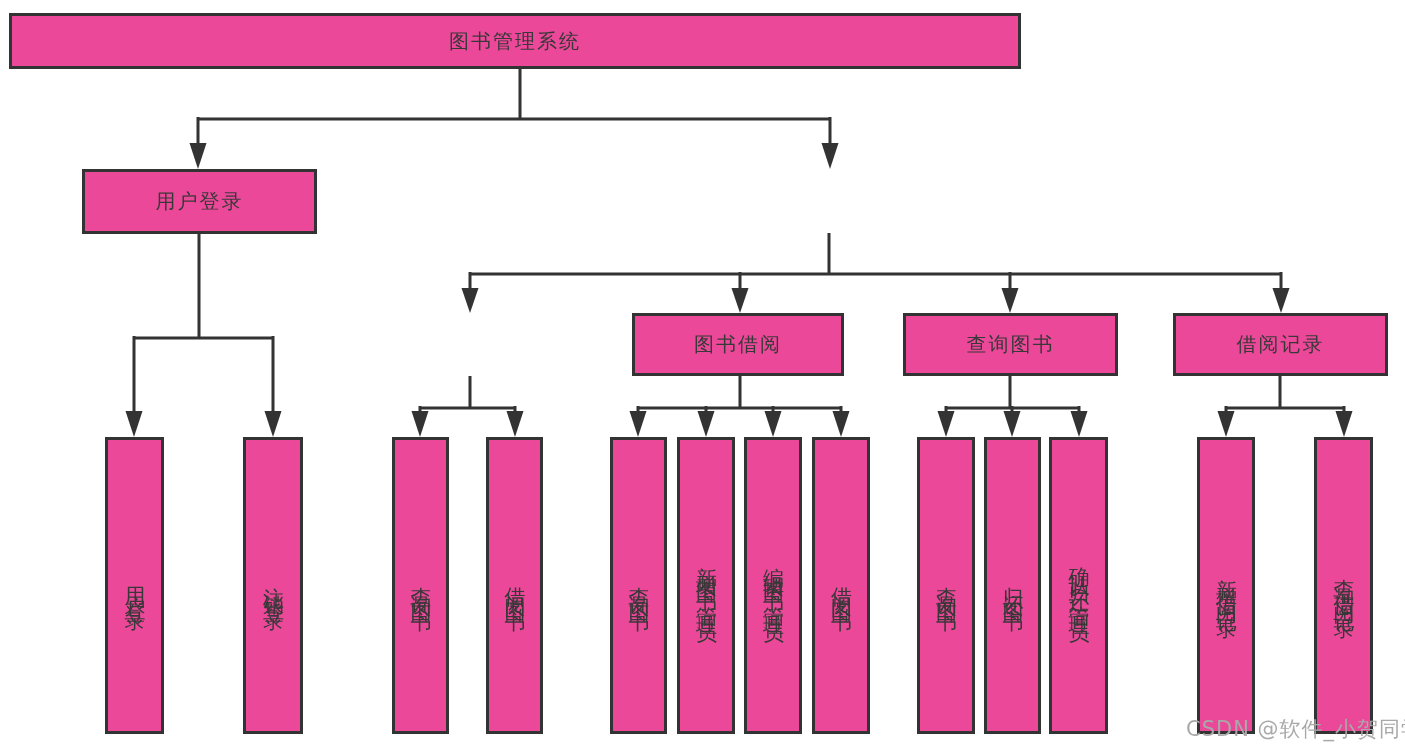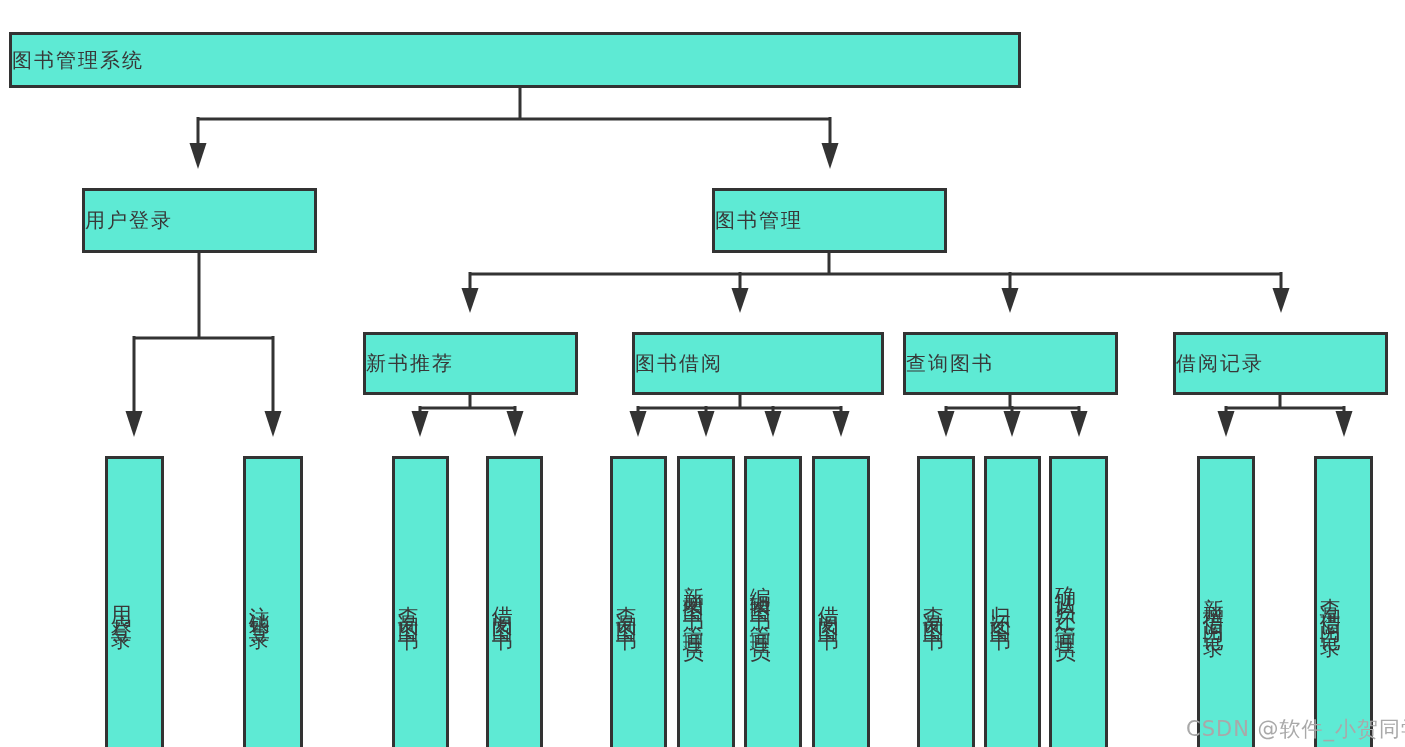--- a/index.html
+++ b/index.html
@@ -1,22 +1,22 @@
 <!DOCTYPE html>
 <html><head>
 <meta charset="utf-8">
 <style>
   html,body{margin:0;padding:0;background:#ffffff;}
   #canvas{
     position:relative;width:1405px;height:747px;background:#ffffff;overflow:hidden;
     font-family:"DejaVu Sans","Liberation Sans",sans-serif;color:#383838;
   }
   .box{
-    position:absolute;background:#5eead4;border:3px solid #333333;box-sizing:border-box;
-    display:flex;align-items:center;text-align:center;margin-top:19px;
+    position:absolute;background:#ec4899;border:3px solid #333333;box-sizing:border-box;
+    display:flex;align-items:center;justify-content:center;text-align:center;
   }
   .h-label{font-size:20px;letter-spacing:2px;white-space:nowrap;}
   .leaf .v-text{
     writing-mode:vertical-rl;text-orientation:mixed;
     font-size:21px;letter-spacing:8px;line-height:1.2;white-space:nowrap;
   }
   #connector-layer{position:absolute;left:0;top:0;}
   #watermark{
     position:absolute;left:1186px;top:715px;font-size:21px;color:#a9a9a9;
     letter-spacing:1px;white-space:nowrap;
@@ -66,28 +66,22 @@
     </g>
   </svg>
 
   <div class="box" style="left:9px;top:13px;width:1012px;height:56px;">
     <span class="h-label">图书管理系统</span>
   </div>
 
   <div class="box" style="left:82px;top:169px;width:235px;height:65px;">
     <span class="h-label">用户登录</span>
   </div>
-  <div class="box" style="left:712px;top:169px;width:235px;height:65px;">
-    <span class="h-label">图书管理</span>
-  </div>
 
-  <div class="box" style="left:363px;top:313px;width:215px;height:63px;">
-    <span class="h-label">新书推荐</span>
-  </div>
-  <div class="box" style="left:632px;top:313px;width:252px;height:63px;">
+  <div class="box" style="left:632px;top:313px;width:212px;height:63px;">
     <span class="h-label">图书借阅</span>
   </div>
   <div class="box" style="left:903px;top:313px;width:215px;height:63px;">
     <span class="h-label">查询图书</span>
   </div>
   <div class="box" style="left:1173px;top:313px;width:215px;height:63px;">
     <span class="h-label">借阅记录</span>
   </div>
 
   <div class="box leaf" style="left:105px;top:437px;width:59px;height:297px;">

